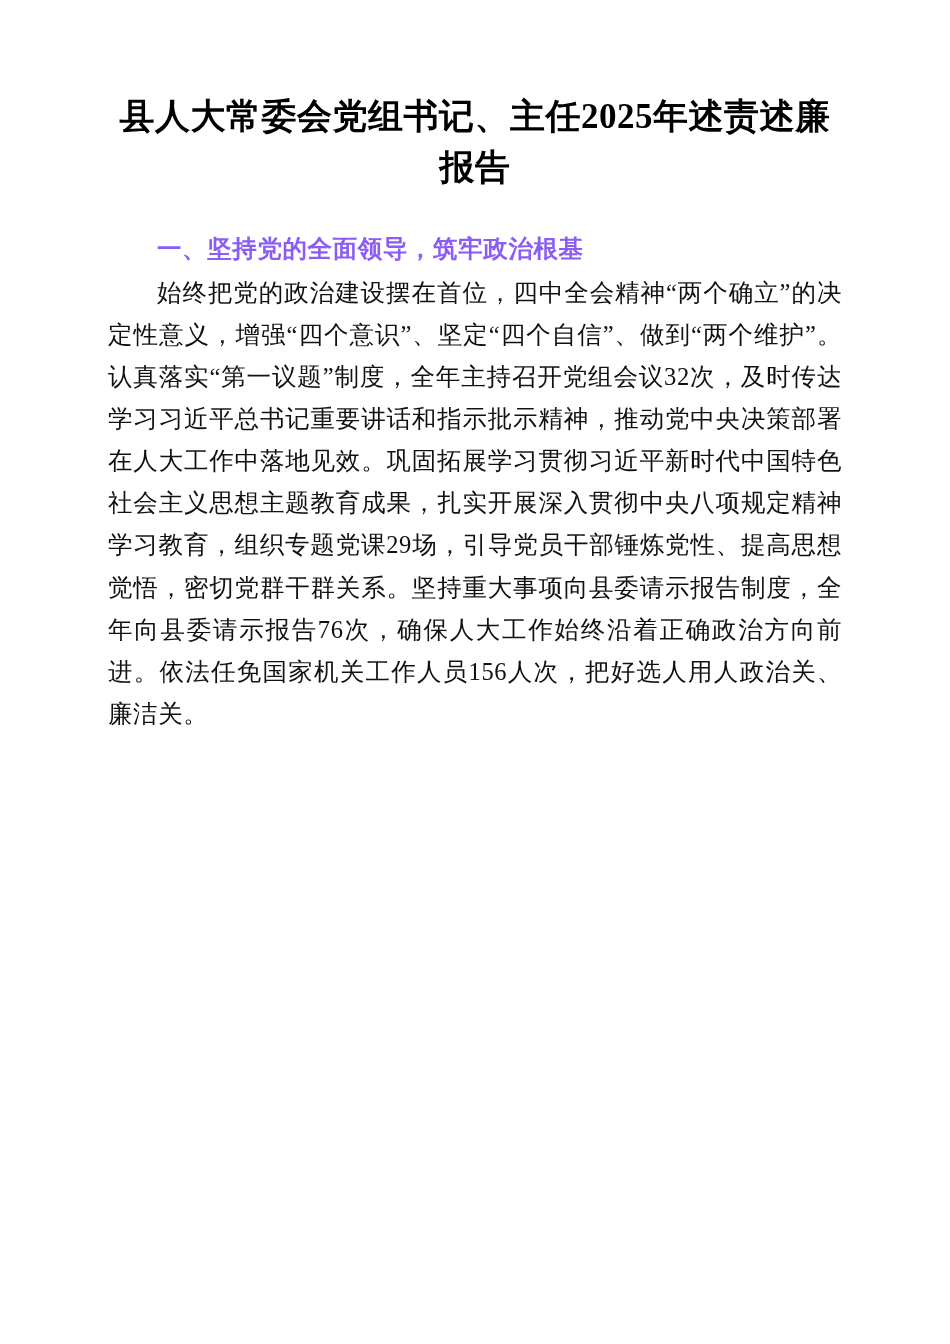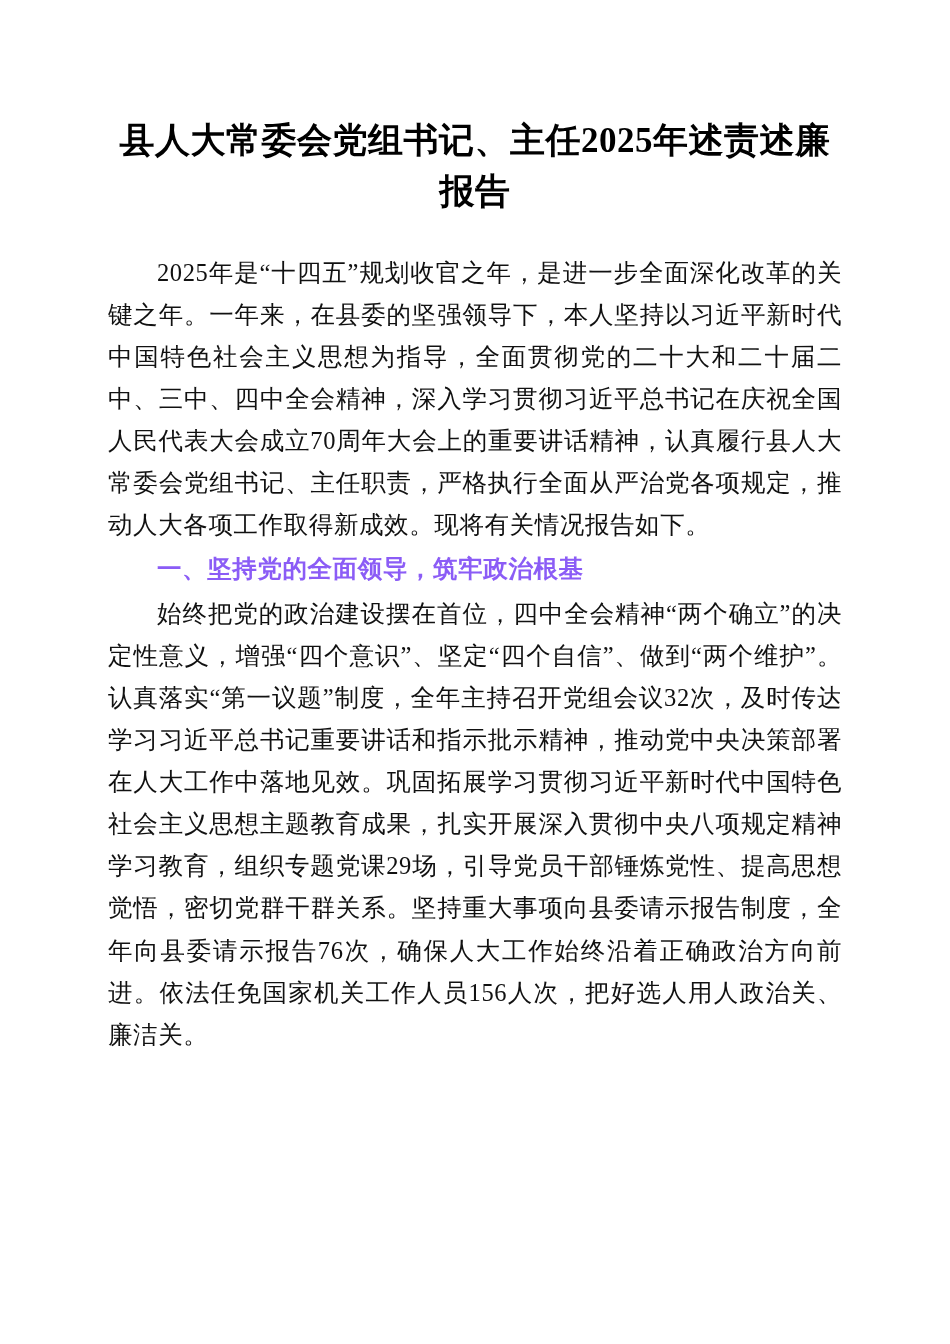--- a/index.html
+++ b/index.html
@@ -11,21 +11,21 @@
     width: 950px;
     height: 1344px;
     font-family: "Liberation Serif", "DejaVu Serif", serif;
     color: #1a1a1a;
     overflow: hidden;
   }
   .page {
     box-sizing: border-box;
     width: 950px;
     height: 1344px;
-    padding: 116px 108px 60px 108px;
+    padding: 92px 108px 60px 108px;
     background: #ffffff;
   }
   .doc-title {
     font-family: "Liberation Serif", "DejaVu Serif", serif;
     font-weight: bold;
     font-size: 35px;
     line-height: 1.45;
     text-align: center;
     letter-spacing: 0.5px;
     margin: 0 0 34px 0;
@@ -50,18 +50,17 @@
     letter-spacing: 0.6px;
     color: #8b5cf6;
   }
 </style>
 </head>
 <body>
 
 <div class="page">
   <h1 class="doc-title">县人大常委会党组书记、主任2025年述责述廉报告</h1>
 
-  <p class="para">2025年是“十四五”规划收官之年，是进一步全面深化改革的关键之年。一年来，在县委的坚强领导下，本人坚持以习近平新时代中国特色社会主义思想为指导，全面贯彻党的二十大和二十届二中、三中、四中全会精神，深入学习贯彻习近平总书记在庆祝全国人民代表大会成立70周年大会上的重要讲话精神，认真履行县人大常委会党组书记、主任职责，严格执行全面从严治党各项规定，推动人大各项工作取得新成效。现将有关情况报告如下。</p>
 
   <p class="heading">一、坚持党的全面领导，筑牢政治根基</p>
 
   <p class="para">始终把党的政治建设摆在首位，四中全会精神“两个确立”的决定性意义，增强“四个意识”、坚定“四个自信”、做到“两个维护”。认真落实“第一议题”制度，全年主持召开党组会议32次，及时传达学习习近平总书记重要讲话和指示批示精神，推动党中央决策部署在人大工作中落地见效。巩固拓展学习贯彻习近平新时代中国特色社会主义思想主题教育成果，扎实开展深入贯彻中央八项规定精神学习教育，组织专题党课29场，引导党员干部锤炼党性、提高思想觉悟，密切党群干群关系。坚持重大事项向县委请示报告制度，全年向县委请示报告76次，确保人大工作始终沿着正确政治方向前进。依法任免国家机关工作人员156人次，把好选人用人政治关、廉洁关。</p>
 </div>
 
 </body></html>

